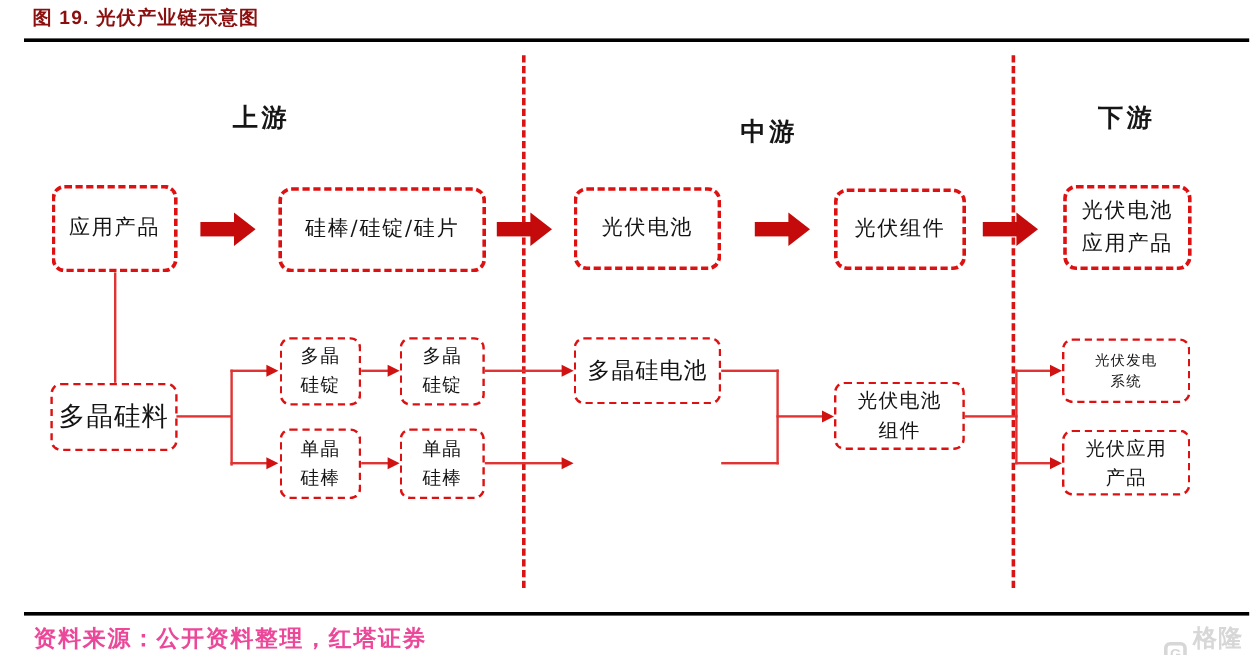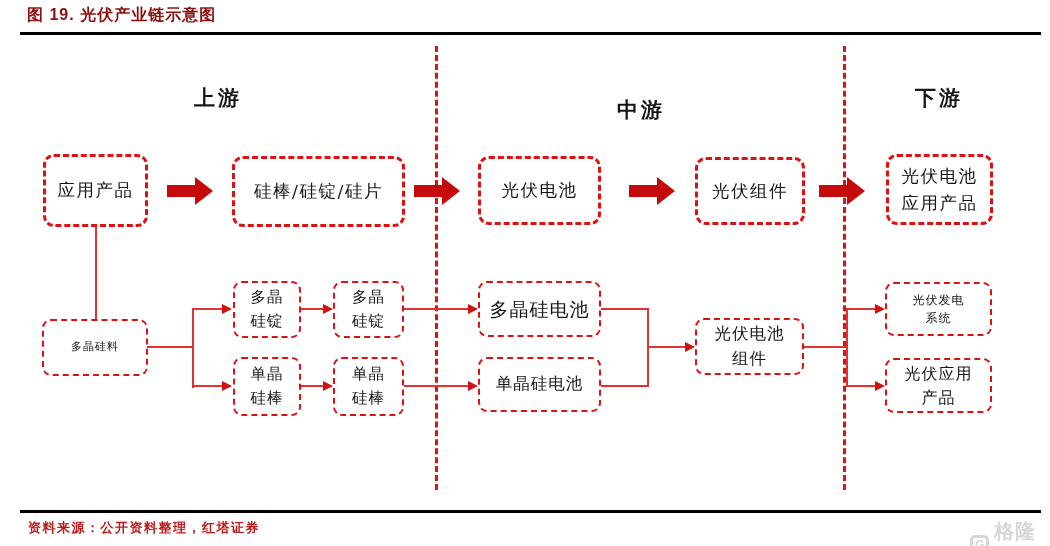--- a/index.html
+++ b/index.html
@@ -33,22 +33,22 @@
     border-top:14px solid transparent; border-bottom:14px solid transparent;
     border-left:18px solid #c40a0a;
   }
   .line { position:absolute; background:#e03434; }
   .ah {
     position:absolute; width:0; height:0;
     border-top:5px solid transparent; border-bottom:5px solid transparent;
     border-left:10px solid #d01212;
   }
   .source {
-    position:absolute; left:28px; top:519px; font-size:13px;
-    color:#b91c1c; letter-spacing:1.5px; font-weight:bold;
+    position:absolute; left:28px; top:519px; font-size:19px;
+    color:#ec4899; letter-spacing:1.5px; font-weight:bold;
   }
   .wm {
     position:absolute; left:970px; top:518px; display:flex;
     align-items:center; gap:5px; color:#d7d7d7;
   }
   .wm-icon {
     width:15px; height:15px; border:3px solid #d7d7d7; border-radius:5px;
     display:flex; align-items:center; justify-content:center;
     font-family:"Liberation Sans", sans-serif; font-weight:bold; font-size:12px;
   }
@@ -89,31 +89,30 @@
     </div>
   <div class="barrow" style="left:629px;top:177px">
       <span class="shaft"></span>
       <span class="head"></span>
     </div>
   <div class="barrow" style="left:819px;top:177px">
       <span class="shaft"></span>
       <span class="head"></span>
     </div>
 
-  <div class="node sm" style="left:42px;top:319px;width:106px;height:57px;font-size:11px">多晶硅料</div>
+  <div class="node sm" style="left:42px;top:319px;width:106px;height:57px;font-size:22px">多晶硅料</div>
   <div class="node sm" style="left:233px;top:281px;width:68px;height:57px">多晶
 硅锭</div>
   <div class="node sm" style="left:333px;top:281px;width:71px;height:57px">多晶
 硅锭</div>
   <div class="node sm" style="left:233px;top:357px;width:68px;height:59px">单晶
 硅棒</div>
   <div class="node sm" style="left:333px;top:357px;width:71px;height:59px">单晶
 硅棒</div>
   <div class="node sm" style="left:478px;top:281px;width:123px;height:56px;font-size:19px">多晶硅电池</div>
-  <div class="node sm" style="left:478px;top:357px;width:123px;height:55px;font-size:16.5px">单晶硅电池</div>
   <div class="node sm" style="left:695px;top:318px;width:109px;height:57px;font-size:16.5px">光伏电池
 组件</div>
   <div class="node sm" style="left:885px;top:282px;width:107px;height:54px;font-size:12px">光伏发电
 系统</div>
   <div class="node sm" style="left:885px;top:358px;width:107px;height:55px;font-size:16px">光伏应用
 产品</div>
 
   <div class="line" style="left:95px;top:227px;width:2px;height:92px"></div>
   <div class="line" style="left:147px;top:346px;width:46px;height:2px"></div>
   <div class="line" style="left:192px;top:308px;width:2px;height:80px"></div>

